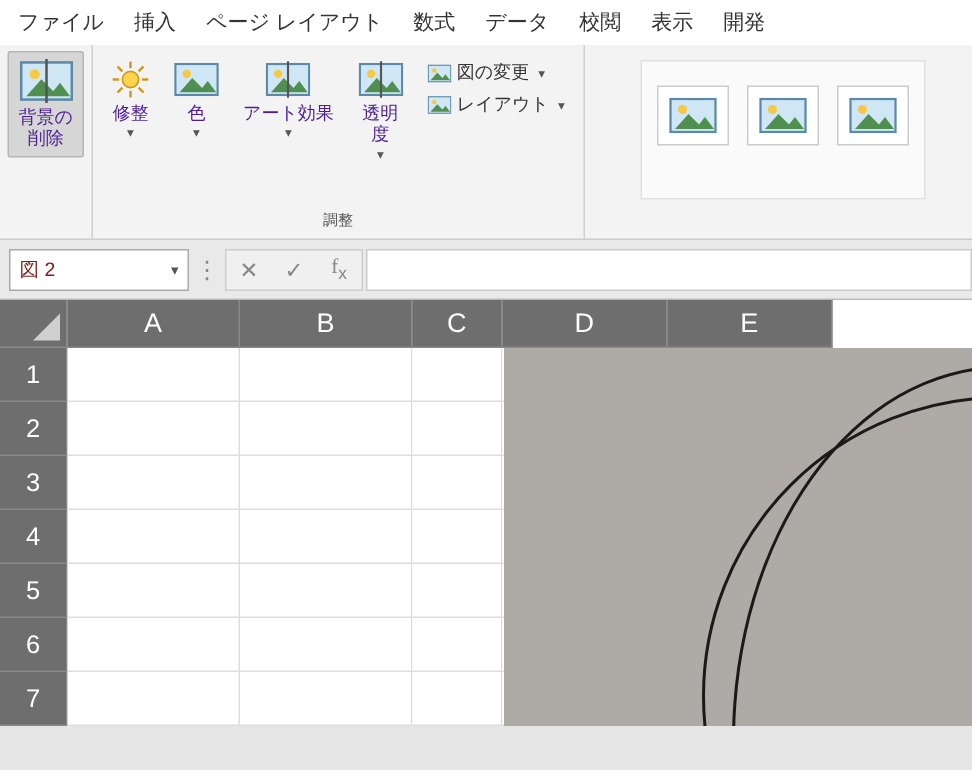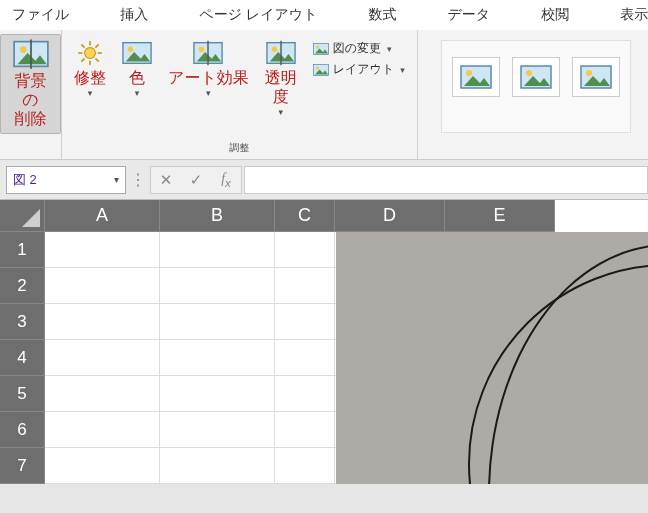--- a/index.html
+++ b/index.html
@@ -1,61 +1,61 @@
 <!DOCTYPE html>
 <html><head>
   <meta charset="utf-8">
   <style>
     * { margin: 0; padding: 0; box-sizing: border-box; font-family: "Meiryo UI", "Yu Gothic UI", sans-serif; }
     body { background: #e6e6e6; width: 648px; height: 513px; overflow: hidden; }
 
     
-    .menu-tabs { display: flex; background: #fff; height: 30px; align-items: center; padding: 0 4px; gap: 31px; }
+    .menu-tabs { display: flex; background: #fff; height: 30px; align-items: center; padding: 0 4px; }
     .menu-tab { padding: 4px 10px; font-size: 14px; color: #333; cursor: pointer; white-space: nowrap; }
     .menu-tab.first { padding-left: 8px; }
 
     
     .ribbon { background: #f3f3f3; display: flex; height: 130px; border-bottom: 1px solid #ccc; }
     .ribbon-sec { display: flex; flex-direction: column; align-items: center; justify-content: space-between; border-right: 1px solid #d0d0d0; padding: 4px 0 2px 0; }
 
     .sec-bgremove { width: 62px; }
     .sec-adjust   { flex: 0 0 auto; }
     .sec-styles   { flex: 1; }
 
     .group-label { font-size: 10px; color: #555; height: 18px; line-height: 18px; text-align: center; width: 100%; }
 
     .big-btn { display: flex; flex-direction: column; align-items: center; justify-content: flex-start; padding: 4px 6px; cursor: pointer; border-radius: 2px; }
     .big-btn.sel { background: #d6d6d6; border: 1px solid #b5b5b5; }
-    .big-btn .lbl { font-size: 16px; color: #b91c1c; text-align: center; line-height: 1.2; margin-top: 2px; white-space: nowrap; }
+    .big-btn .lbl { font-size: 12px; color: #4c1d95; text-align: center; line-height: 1.2; margin-top: 2px; white-space: nowrap; }
     .big-btn .drop { font-size: 9px; color: #555; margin-top: 1px; }
 
     .adjust-row { display: flex; align-items: flex-start; padding: 2px 6px; gap: 4px; flex: 1; }
 
     .small-list { display: flex; flex-direction: column; gap: 4px; padding: 4px 6px; justify-content: center; }
     .small-item { display: flex; align-items: center; gap: 4px; font-size: 12px; color: #333; cursor: pointer; white-space: nowrap; }
     .small-item .mini-icon { width: 16px; height: 16px; }
     .small-item .drop { font-size: 9px; color: #555; margin-left: 2px; }
 
     .style-gallery { display: flex; gap: 12px; padding: 16px 10px 0 10px; flex: 1; background: #fafafa; border: 1px solid #e0e0e0; margin: 6px 0 6px 6px; align-items: flex-start; }
     .style-thumb { width: 48px; height: 40px; background: #fff; border: 1px solid #ccc; display: flex; align-items: center; justify-content: center; cursor: pointer; }
 
     
     .pic-icon-lg { width: 36px; height: 30px; }
     .pic-icon-md { width: 30px; height: 26px; }
     .pic-icon-gal { width: 34px; height: 24px; }
 
     
     .formula-bar { display: flex; height: 40px; background: #e9e9e9; align-items: center; border-bottom: 1px solid #bbb; }
     .name-box { display: flex; align-items: center; background: #fff; border: 1px solid #aaa; height: 28px; width: 120px; margin-left: 6px; padding: 0 6px; justify-content: space-between; }
-    .name-box input { border: none; outline: none; font-size: 13px; width: 80px; color: #4c1d95; }
+    .name-box input { border: none; outline: none; font-size: 13px; width: 80px; color: #7f1d1d; }
     .name-box .dd { font-size: 10px; color: #555; cursor: pointer; }
     .fb-sep { width: 24px; display: flex; align-items: center; justify-content: center; color: #888; font-size: 16px; cursor: pointer; }
     .fb-btns { display: flex; align-items: center; height: 28px; background: #f0f0f0; border: 1px solid #ccc; }
     .fb-btn { width: 30px; text-align: center; color: #888; font-size: 15px; cursor: pointer; }
-    .fb-btn.fx { font-style: italic; font-family: "Times New Roman", serif; font-size: 14px; }
+    .fb-btn.fx { font-family: "Times New Roman", serif; font-size: 14px; }
     .formula-input { flex: 1; height: 28px; margin-left: 2px; background: #fff; border: 1px solid #ccc; }
 
     
     .grid { position: relative; background: #fff; }
     .col-headers { display: flex; height: 32px; }
     .corner { width: 45px; background: #6e6e6e; border-right: 1px solid #888; border-bottom: 1px solid #888; position: relative; }
     .corner::after { content: ""; position: absolute; right: 4px; bottom: 4px; width: 0; height: 0; border-right: 18px solid #cfcfcf; border-top: 18px solid transparent; }
     .col-h { background: #6e6e6e; color: #fff; font-size: 18px; display: flex; align-items: center; justify-content: center; border-right: 1px solid #888; border-bottom: 1px solid #888; }
 
     .rows { display: flex; flex-direction: column; }

